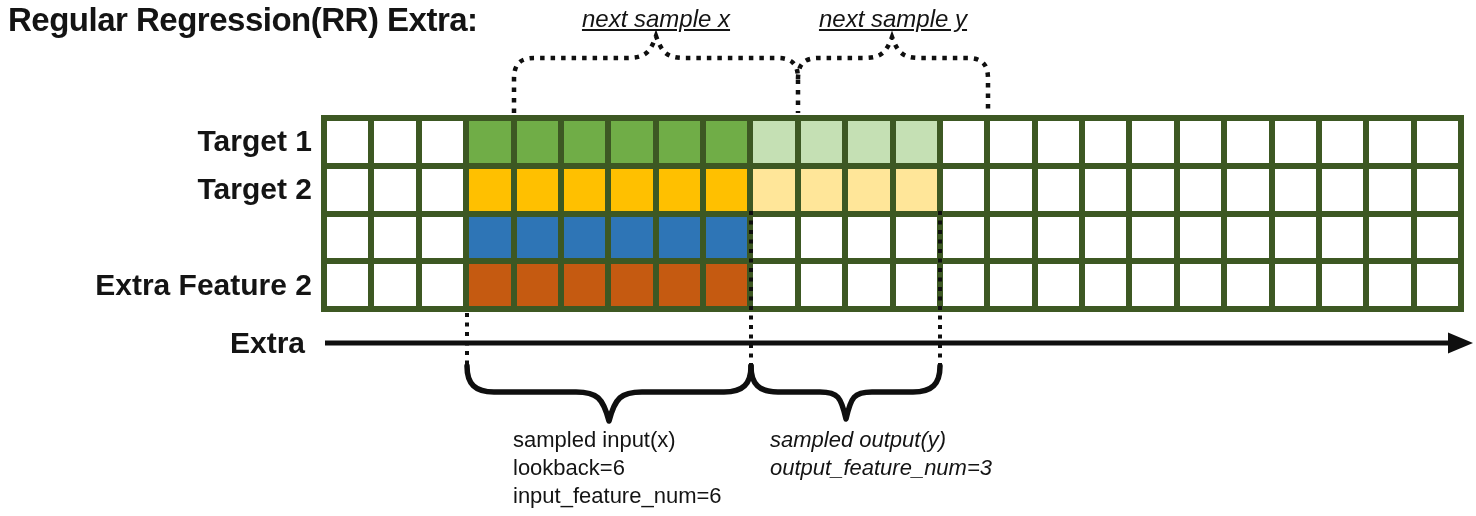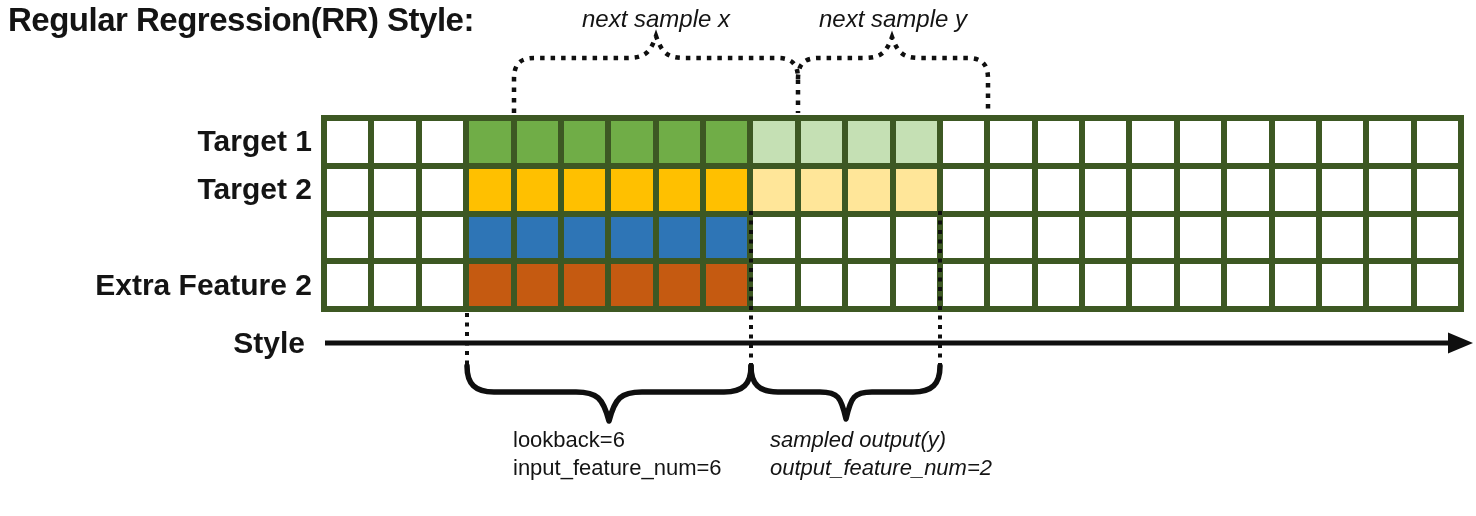--- a/index.html
+++ b/index.html
@@ -2,21 +2,21 @@
 <html><head>
 <meta charset="utf-8">
 <style>
   html,body{margin:0;padding:0;background:#fff;}
   #stage{
     position:relative;width:1476px;height:516px;background:#fff;overflow:hidden;
     font-family:"Liberation Sans","DejaVu Sans",sans-serif;color:#141414;
   }
   .abs{position:absolute;}
   #title{left:8px;top:1px;font-size:33px;font-weight:700;letter-spacing:-0.5px;white-space:nowrap;}
-  .next-label{top:5px;width:300px;text-align:center;font-size:24px;font-style:italic;font-weight:500;white-space:nowrap;}
+  .next-label{top:5px;width:300px;text-align:center;font-size:24px;font-style:italic;font-weight:500;white-space:nowrap;text-decoration:underline;}
   #next-x{left:506px;}
   #next-y{left:743px;}
   .row-label{left:0;width:312px;text-align:right;font-size:30px;font-weight:700;line-height:38px;white-space:nowrap;}
   #rl0{top:122px;text-align:right;} #rl1{top:170px;} #rl2{top:218px;} #rl3{top:266px;}
   #time-label{left:0;top:324px;width:305px;text-align:right;font-size:30px;font-weight:700;line-height:38px;}
   #grid{
     left:321px;top:115px;width:1143px;height:197px;box-sizing:border-box;
     background:var(--line,#3D5823);
     display:grid;grid-template-columns:repeat(24,1fr);grid-template-rows:repeat(4,1fr);
     gap:6px;padding:6px;
@@ -25,21 +25,21 @@
   #overlay{left:0;top:0;width:1476px;height:516px;pointer-events:none;}
   .note-block{top:426px;font-size:22px;font-weight:400;line-height:28px;white-space:nowrap;}
   #note-input{left:513px;}
   #note-output{left:770px;font-style:italic;}
 </style>
 </head>
 <body>
 
 <div id="stage">
 
-  <div id="title" class="abs">Regular Regression(RR) Style:</div>
+  <div id="title" class="abs">Regular Regression(RR) Extra:</div>
 
   <div id="next-x" class="abs next-label">next sample x</div>
   <div id="next-y" class="abs next-label">next sample y</div>
 
   <div id="rl0" class="abs row-label">Target 1</div>
   <div id="rl1" class="abs row-label">Target 2</div>
   <div id="rl3" class="abs row-label">Extra Feature 2</div>
 
   <div id="grid" class="abs" style="--line: #3D5823;">
       <div class="cell" style="background: rgb(255, 255, 255);"></div>
@@ -133,43 +133,44 @@
       <div class="cell" style="background: rgb(255, 255, 255);"></div>
       <div class="cell" style="background: rgb(255, 255, 255);"></div>
       <div class="cell" style="background: rgb(255, 255, 255);"></div>
       <div class="cell" style="background: rgb(255, 255, 255);"></div>
       <div class="cell" style="background: rgb(255, 255, 255);"></div>
       <div class="cell" style="background: rgb(255, 255, 255);"></div>
       <div class="cell" style="background: rgb(255, 255, 255);"></div>
       <div class="cell" style="background: rgb(255, 255, 255);"></div>
     </div>
 
-  <div id="time-label" class="abs">Style</div>
+  <div id="time-label" class="abs">Extra</div>
 
   <svg id="overlay" class="abs" viewBox="0 0 1476 516">
 
     <path d="M514,113 L514,79 C514,64 520,58 535,58 L626,58 C645,58 650,53 656,36 C662,53 667,58 686,58 L777,58 C792,58 798,64 798,79 L798,113" fill="none" stroke="#0F0F0F" stroke-width="4.5" stroke-dasharray="4.5 6"></path>
 
     <path d="M798,79 C798,64 804,58 819,58 L863,58 C881,58 886,53 892,37 C898,53 903,58 921,58 L967,58 C982,58 988,64 988,79 L988,113" fill="none" stroke="#0F0F0F" stroke-width="4.5" stroke-dasharray="4.5 6"></path>
 
     <path d="M467,313 L467,364" fill="none" stroke="#0F0F0F" stroke-width="4" stroke-dasharray="4 5.5"></path>
     <path d="M751,211 L751,364" fill="none" stroke="#0F0F0F" stroke-width="4" stroke-dasharray="4 5.5"></path>
     <path d="M940,211 L940,364" fill="none" stroke="#0F0F0F" stroke-width="4" stroke-dasharray="4 5.5"></path>
 
     <line x1="325" y1="343" x2="1450" y2="343" stroke="#0F0F0F" stroke-width="5"></line>
     <polygon points="1448,332.5 1473,343 1448,353.5" fill="#0F0F0F"></polygon>
 
     <path d="M467,366 C467,384 475,392 494,392 L576,392 C597,392 603,398 609,421 C615,398 621,392 642,392 L724,392 C743,392 751,384 751,366" fill="none" stroke="#0F0F0F" stroke-width="5.5" stroke-linecap="round" stroke-linejoin="round"></path>
 
     <path d="M751,366 C751,384 759,392 778,392 L820,392 C838,392 841,397 846,419 C851,397 854,392 872,392 L913,392 C932,392 940,384 940,366" fill="none" stroke="#0F0F0F" stroke-width="5.5" stroke-linecap="round" stroke-linejoin="round"></path>
   </svg>
 
   <div id="note-input" class="abs note-block">
+    <div>sampled input(x)</div>
     <div>lookback=6</div>
     <div>input_feature_num=6</div>
   </div>
 
   <div id="note-output" class="abs note-block">
     <div>sampled output(y)</div>
-    <div>output_feature_num=2</div>
+    <div>output_feature_num=3</div>
   </div>
 
 </div>
 
 </body></html>

